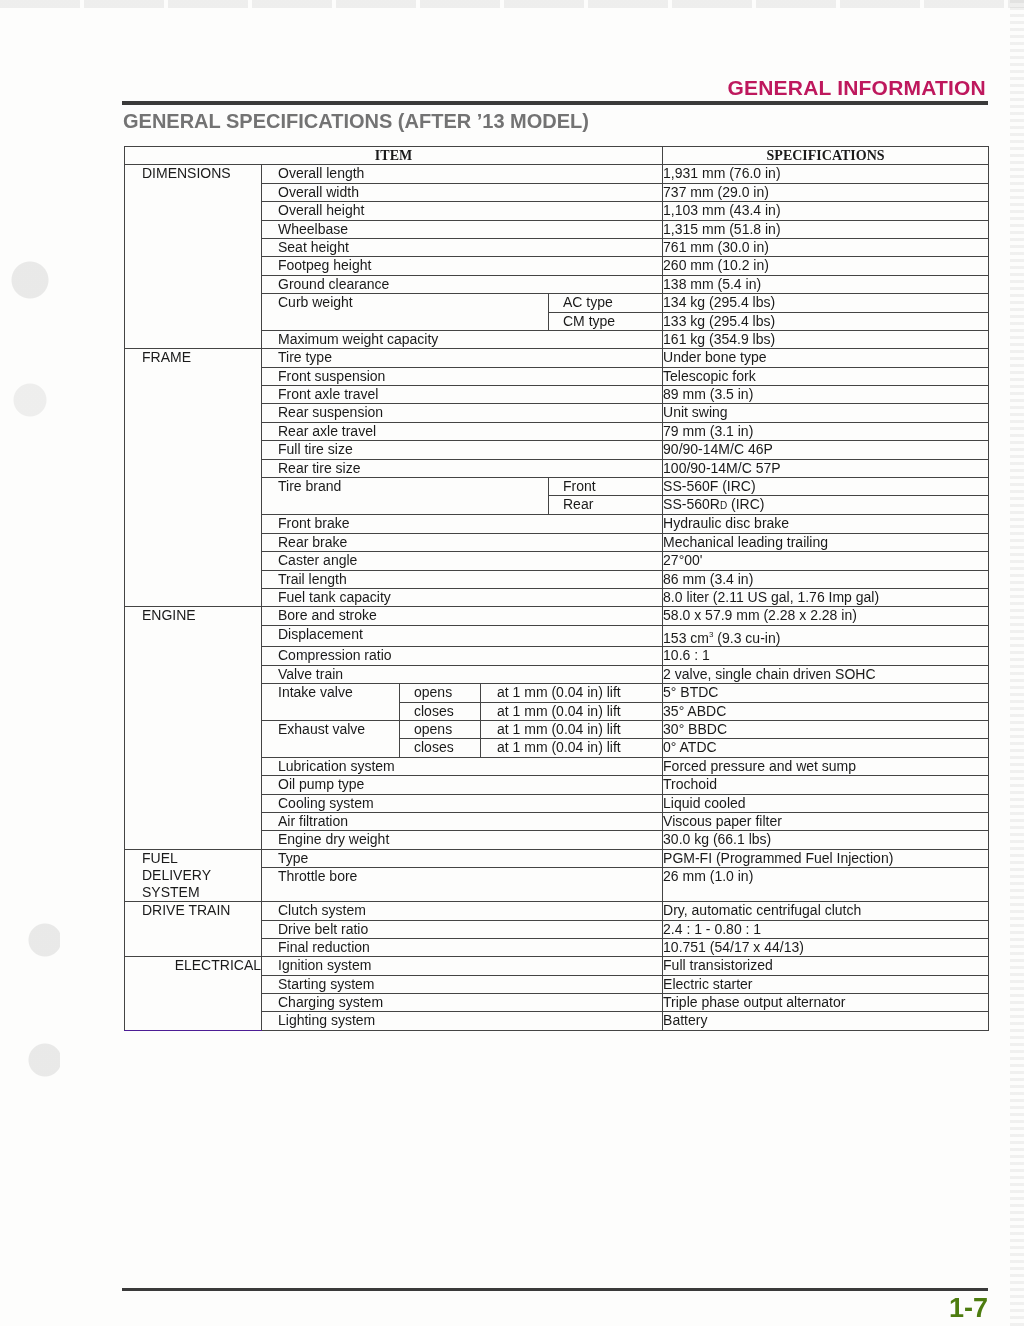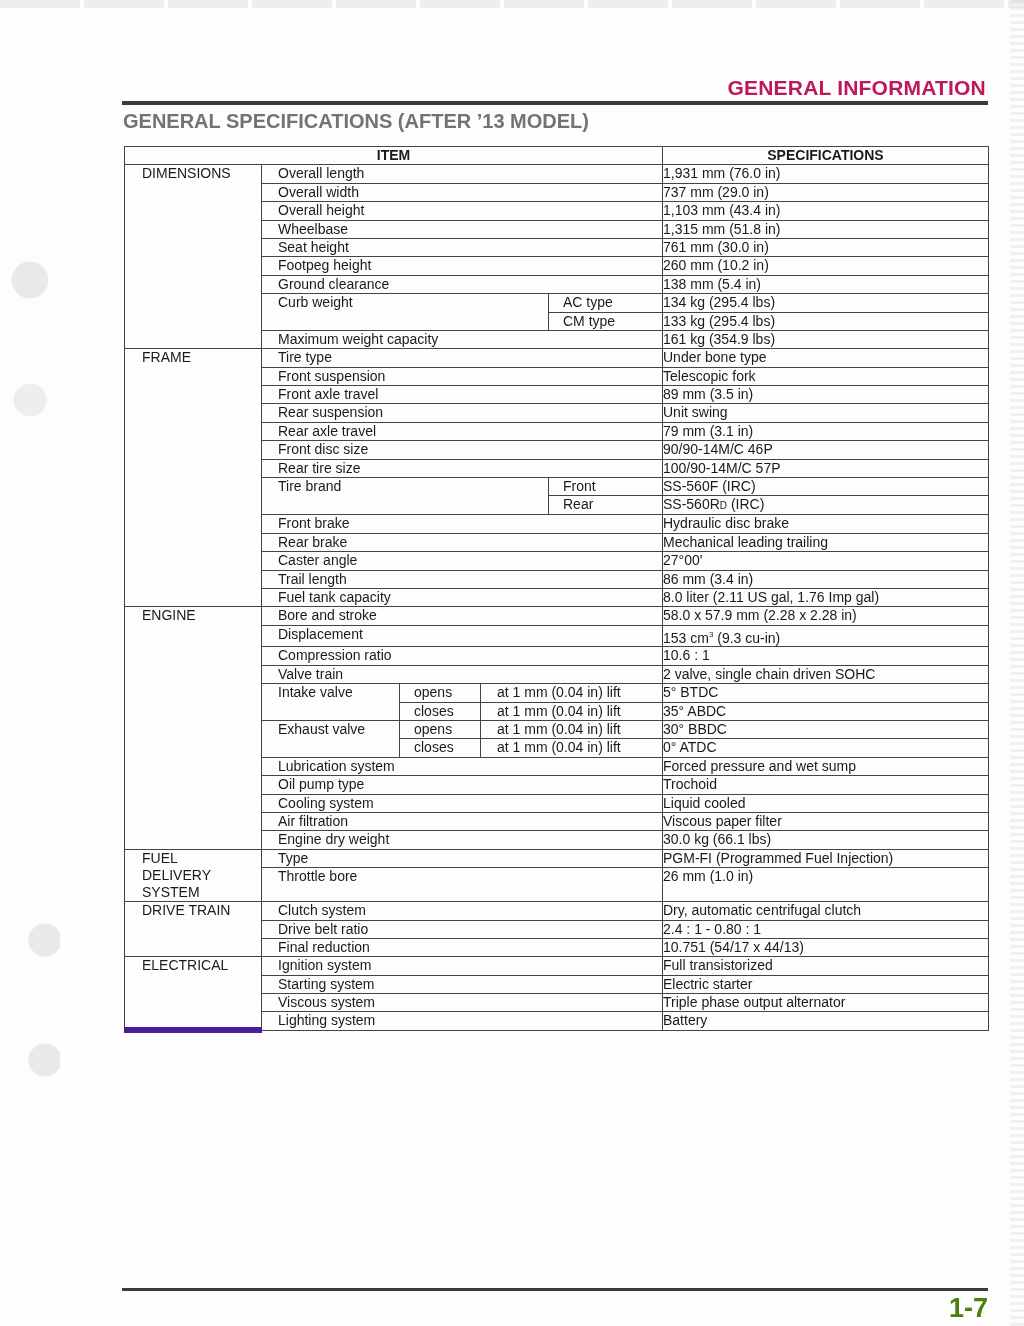--- a/index.html
+++ b/index.html
@@ -39,21 +39,21 @@
   }
   table.spec {
     position: absolute; left: 124px; top: 146px; width: 864px;
     border-collapse: collapse; table-layout: fixed;
     font-size: 14px; line-height: 17px;
   }
   table.spec td, table.spec th {
     border: 1px solid #444; padding: 0 0 0 0; height: 17.4px; vertical-align: top;
     font-weight: normal;
   }
-  table.spec th { font-weight: bold; text-align: center; }
+  table.spec th { font-weight: bold; text-align: center; font-family: Liberation Serif, serif; }
   td.cat { border-top: 1px solid #444; border-bottom: none; padding-left: 17px !important; margin-left: 40px; }
   td.item { padding-left: 16px !important; }
   td.sub { padding-left: 14px !important; }
   td.sub2 { padding-left: 16px !important; }
   td.spec-val { }
   td.mid { vertical-align: middle; }
   .footer-rule {
     position: absolute; left: 122px; top: 1288px; width: 866px; height: 3px;
     background: #3a3a3a;
   }
@@ -146,21 +146,21 @@
   </tr>
   <tr>
     <td class="item" colspan="4">Rear suspension</td>
     <td class="spec-val">Unit swing</td>
   </tr>
   <tr>
     <td class="item" colspan="4">Rear axle travel</td>
     <td class="spec-val">79 mm (3.1 in)</td>
   </tr>
   <tr>
-    <td class="item" colspan="4">Front disc size</td>
+    <td class="item" colspan="4">Full tire size</td>
     <td class="spec-val">90/90-14M/C 46P</td>
   </tr>
   <tr>
     <td class="item" colspan="4">Rear tire size</td>
     <td class="spec-val">100/90-14M/C 57P</td>
   </tr>
   <tr>
     <td class="item" colspan="3" rowspan="2">Tire brand</td>
     <td class="sub">Front</td>
     <td class="spec-val">SS-560F (IRC)</td>
@@ -272,30 +272,30 @@
   <tr>
     <td class="item" colspan="4">Drive belt ratio</td>
     <td class="spec-val">2.4 : 1 - 0.80 : 1</td>
   </tr>
   <tr>
     <td class="item" colspan="4">Final reduction</td>
     <td class="spec-val">10.751 (54/17 x 44/13)</td>
   </tr>
 
   <tr>
-    <td class="cat" rowspan="4" style="border-bottom:6px solid #4c1d95;">ELECTRICAL</td>
+    <td class="cat" rowspan="4" style="border-bottom:1px solid #4c1d95;text-align:right;">ELECTRICAL</td>
     <td class="item" colspan="4">Ignition system</td>
     <td class="spec-val">Full transistorized</td>
   </tr>
   <tr>
     <td class="item" colspan="4">Starting system</td>
     <td class="spec-val">Electric starter</td>
   </tr>
   <tr>
-    <td class="item" colspan="4">Viscous system</td>
+    <td class="item" colspan="4">Charging system</td>
     <td class="spec-val">Triple phase output alternator</td>
   </tr>
   <tr>
     <td class="item" colspan="4">Lighting system</td>
     <td class="spec-val">Battery</td>
   </tr>
 </tbody>
   </table>
 
 <div class="footer-rule"></div>

